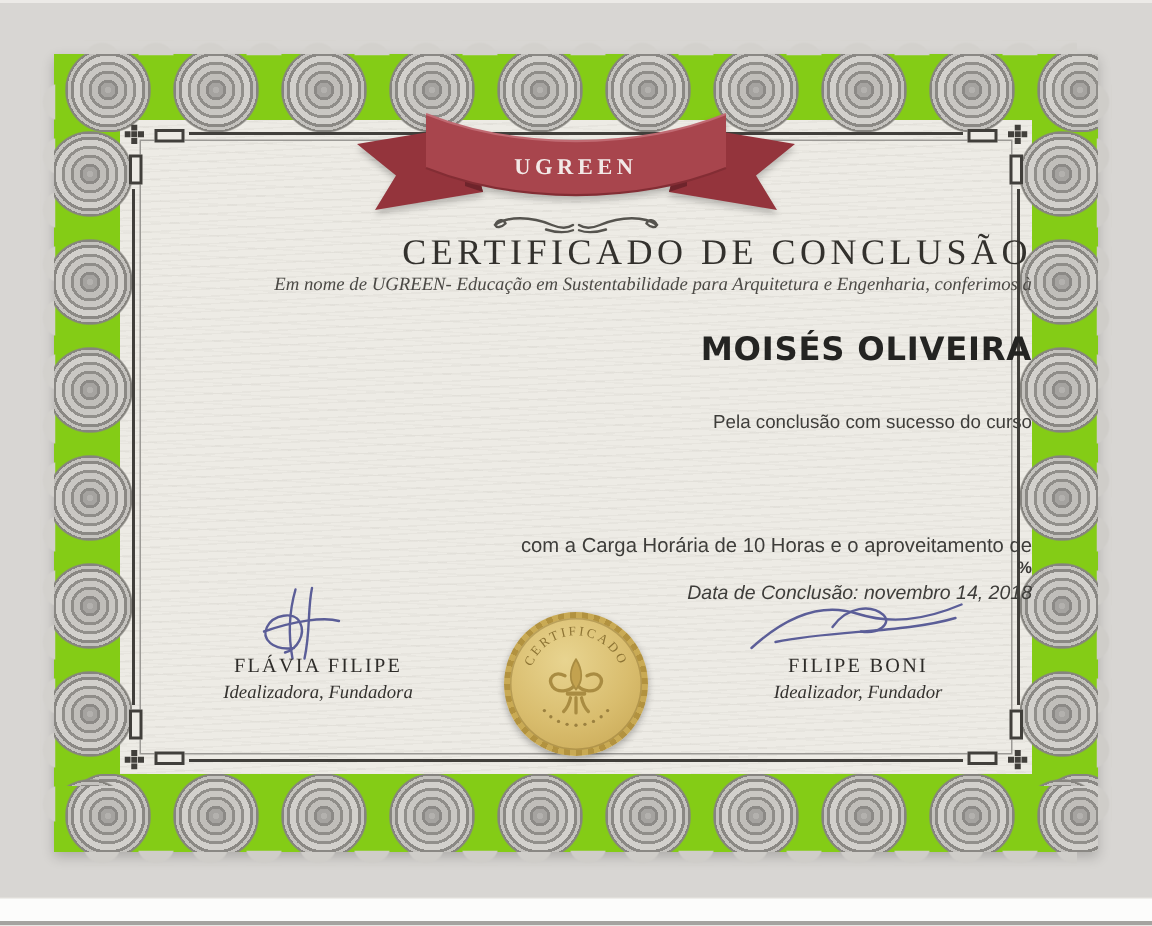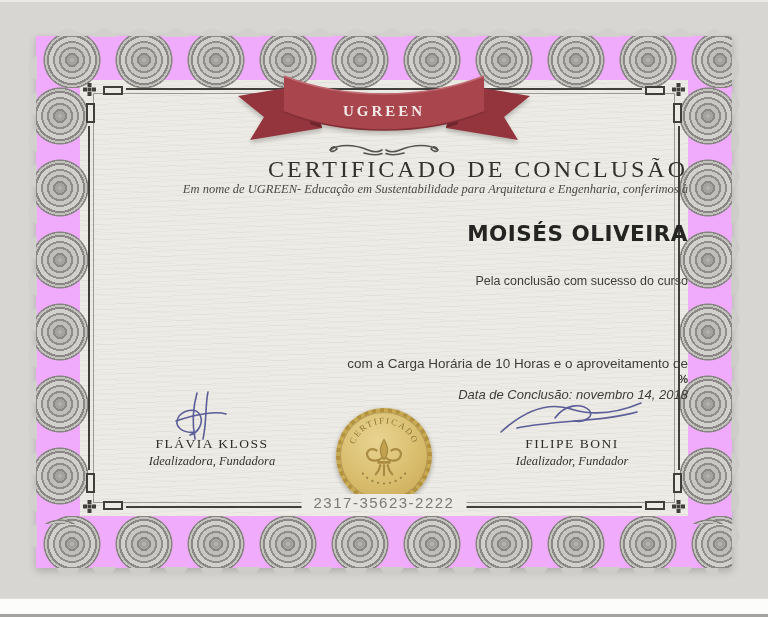--- a/index.html
+++ b/index.html
@@ -1,21 +1,21 @@
 <!DOCTYPE html>
 <html><head>
 <meta charset="utf-8">
 <style>
   html,body{margin:0;padding:0;}
   body{font-family:"Liberation Sans", sans-serif;}
   .stage{position:relative;width:768px;height:617px;background:#d8d6d3;overflow:hidden;}
   .stage::before{content:"";position:absolute;top:0;left:0;right:0;height:2px;background:#eceae7;}
 
   
-  .sheet{position:absolute;left:36px;top:36px;width:696px;height:532px;background:#f0abfc;
+  .sheet{position:absolute;left:36px;top:36px;width:696px;height:532px;background:#84cc16;
          box-shadow:0 3px 8px rgba(0,0,0,.20);}
   
   .scallop{position:absolute;background-repeat:repeat-x;}
   .sc-top{top:-9px;left:14px;right:14px;height:10px;
     background-image:radial-gradient(circle 13px at 18px 14px,#d3d1cd 12px,rgba(0,0,0,0) 13px);
     background-size:36px 10px;}
   .sc-bottom{bottom:-9px;left:14px;right:14px;height:10px;
     background-image:radial-gradient(circle 13px at 18px -4px,#cfcdc9 12px,rgba(0,0,0,0) 13px);
     background-size:36px 10px;}
   .sc-left{left:-9px;top:14px;bottom:14px;width:10px;background-repeat:repeat-y;
@@ -225,21 +225,21 @@
 
       <div class="sig-block sig-left">
         <svg class="sig-scribble" width="100" height="50" viewBox="0 0 100 50">
           <g fill="none" stroke="#4c4f90" stroke-width="1.6" stroke-linecap="round" opacity=".9">
             <path d="M34,42 C20,44 12,36 16,28 C20,20 34,17 38,25 C42,33 36,43 28,45"></path>
             <path d="M35,3 C31,17 30,33 33,49"></path>
             <path d="M46,2 C43,16 45,31 41,49"></path>
             <path d="M14,31 C34,24 54,21 64,24"></path>
           </g>
         </svg>
-        <div class="signer-name">FLÁVIA KLOSS</div>
+        <div class="signer-name">FLÁVIA FILIPE</div>
         <div class="signer-role">Idealizadora, Fundadora</div>
       </div>
 
       <div class="sig-block sig-right">
         <svg class="sig-scribble" width="150" height="44" viewBox="0 0 150 44">
           <g fill="none" stroke="#4c4f90" stroke-width="1.6" stroke-linecap="round" opacity=".9">
             <path d="M4,36 C28,14 52,6 74,13 C96,20 118,18 144,7"></path>
             <path d="M58,22 C68,8 84,7 92,14 C98,20 88,27 77,25"></path>
             <path d="M20,32 C58,24 106,26 140,16"></path>
           </g>
@@ -272,19 +272,18 @@
               <circle cx="48" cy="78" r="1.2"></circle>
                 <circle cx="54.5" cy="77.3" r="1.2"></circle>
               <circle cx="60.7" cy="75.2" r="1.2"></circle>
                 <circle cx="66.3" cy="71.8" r="1.2"></circle>
               <circle cx="71" cy="67.3" r="1.2"></circle>
             </g>
           </svg>
         </div>
       </div>
 
-      <div class="serial">2317-35623-2222</div>
 
     </div>
   </div>
 
   <div class="footer"></div>
 </div>
 
 </body></html>

